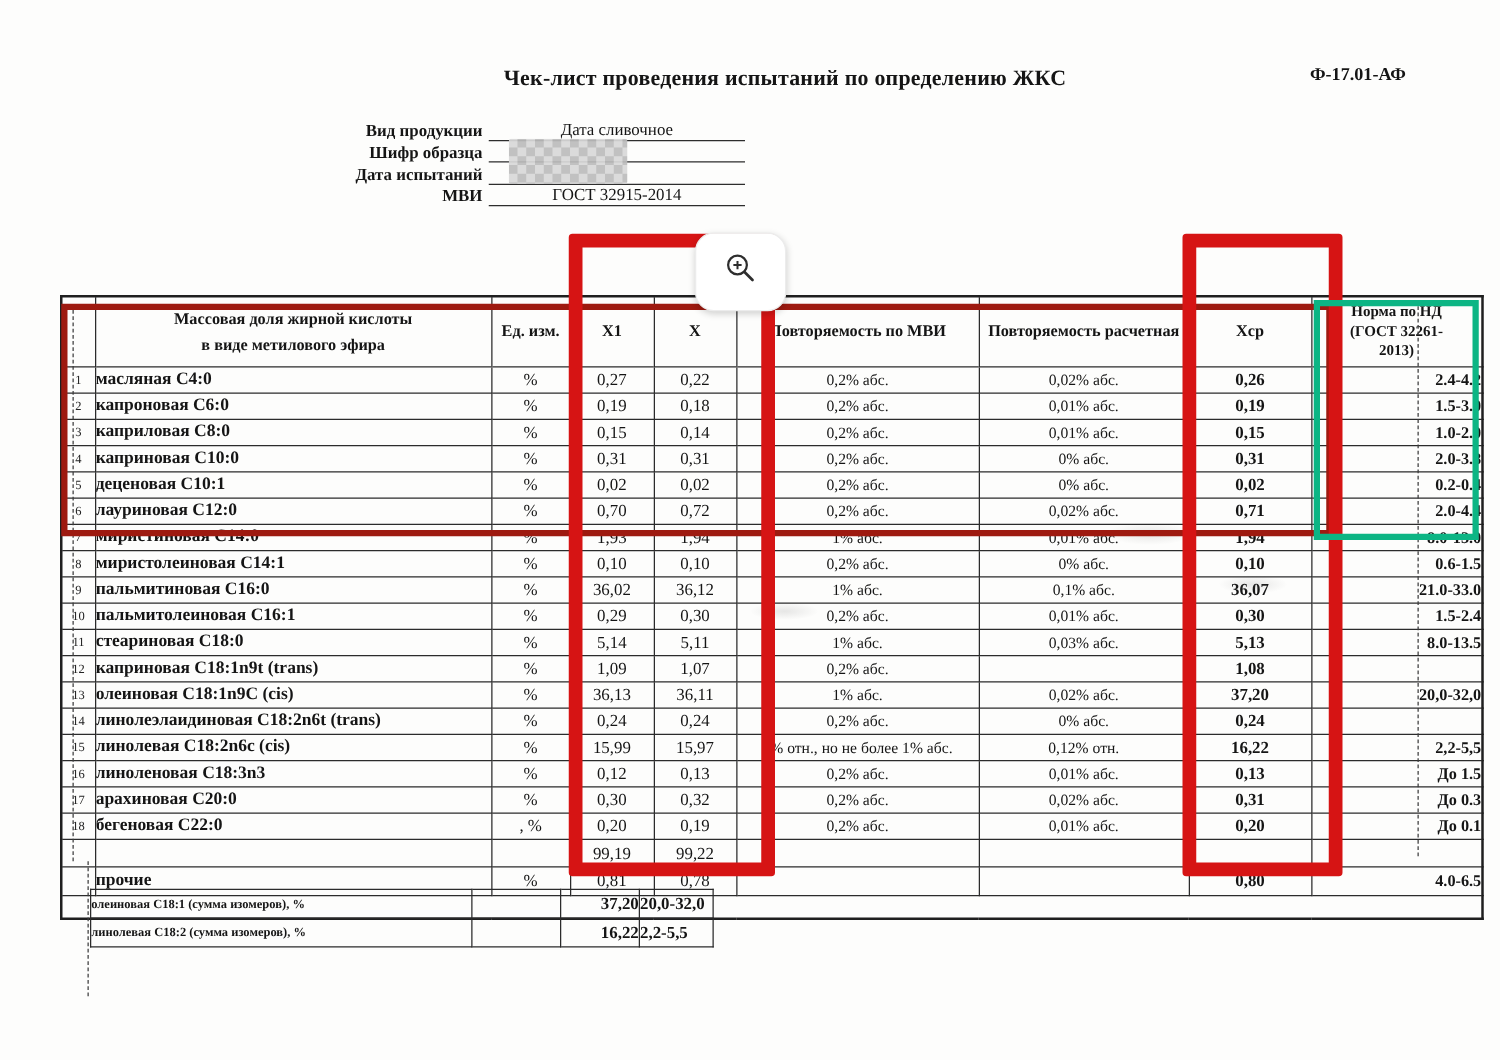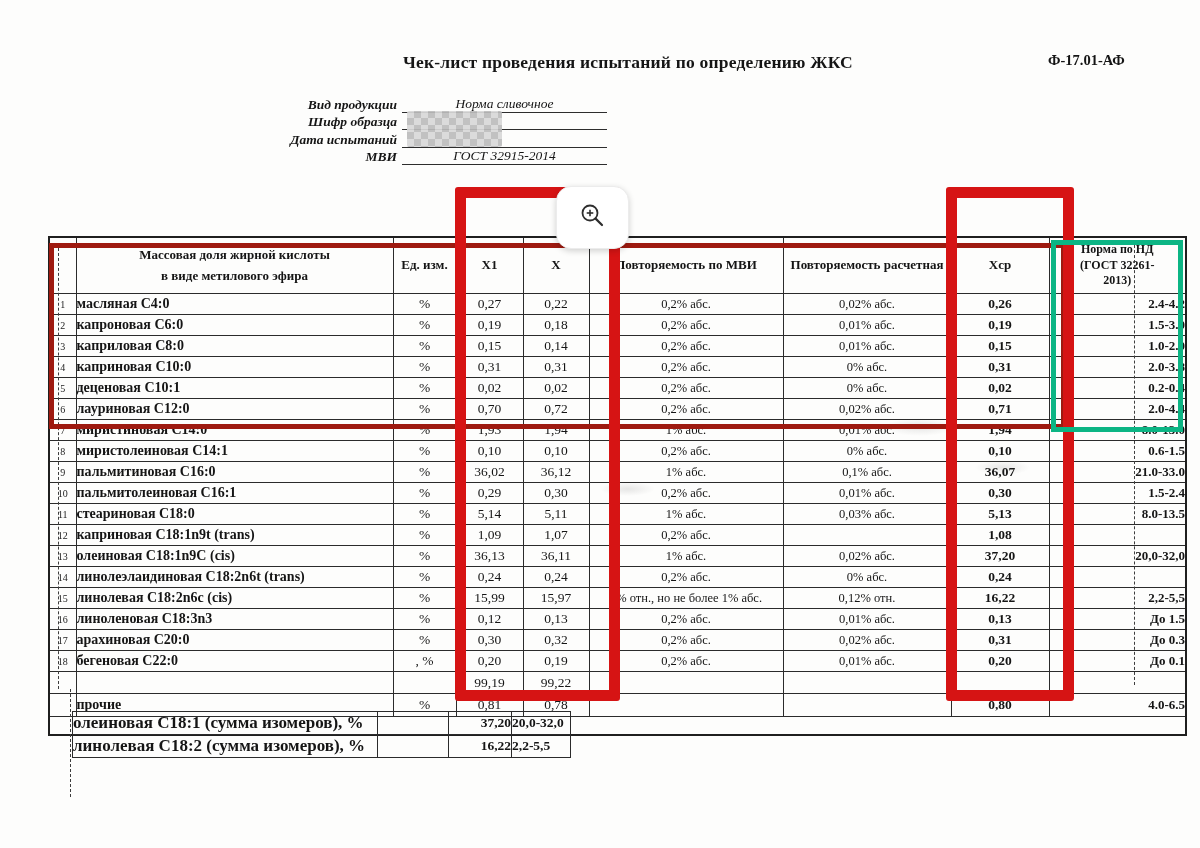--- a/index.html
+++ b/index.html
@@ -12,21 +12,21 @@
   
   .title{
     position:absolute;top:52px;left:0;right:0;text-align:center;
     transform:translateX(28px);
     font-size:17.5px;font-weight:bold;letter-spacing:.2px;
   }
   .form-code{
     position:absolute;top:52px;left:1048px;width:130px;
     font-size:14.5px;font-weight:bold;
   }
-  .fields{position:absolute;top:95px;left:284px;font-style:italic;}
+  .fields{position:absolute;top:95px;left:273px;}
   .field-row{display:flex;align-items:flex-end;height:17.6px;}
   .field-label{
     width:113px;text-align:right;padding-right:5px;
     font-size:13.5px;font-weight:bold;white-space:nowrap;
   }
   .field-value{
     width:205px;text-align:center;font-size:13.5px;
     border-bottom:1.5px solid #2d2d2d;height:17px;line-height:17px;
     white-space:nowrap;
   }
@@ -61,21 +61,21 @@
   td.name{font-size:14px;font-weight:bold;padding-left:4px;white-space:nowrap;}
   td.unit{font-size:13.5px;text-align:center;}
   td.val{font-size:13.5px;text-align:center;}
   td.rep{font-size:12.5px;text-align:center;}
   td.xcp{font-size:13.5px;text-align:center;font-weight:600;}
   td.norm{font-size:13px;text-align:right;padding-right:52px;font-weight:700;}
   
   .summary-table-wrap{position:absolute;left:72px;top:711px;z-index:1;}
   table.sgrid{border-collapse:collapse;table-layout:fixed;width:498px;border:1.5px solid #242424;}
   table.sgrid td{border:1.5px solid #2b2b2b;height:22px;padding:0;overflow:hidden;}
-  td.s-name{font-size:17px;font-weight:bold;padding-left:5px;white-space:nowrap;}
+  td.s-name{font-size:10px;font-weight:bold;padding-left:5px;white-space:nowrap;}
   td.s-val{font-size:13.5px;text-align:right;padding-right:8px;font-weight:600;}
   td.s-norm{font-size:13.5px;text-align:left;padding-left:3px;font-weight:600;white-space:nowrap;}
   
   .overlay{position:absolute;pointer-events:none;background:transparent;}
   .box-rows18{left:49px;top:243px;width:1007px;height:176px;border:5px solid #9e1a10;z-index:3;}
   .box-x1x{left:455px;top:187px;width:143px;height:492px;border:11px solid #d61414;border-radius:3px;z-index:4;}
   .box-xcp{left:946px;top:187px;width:106px;height:492px;border:11px solid #d61414;border-radius:3px;z-index:4;}
   .box-norm{left:1051px;top:240px;width:122px;height:182px;border:5px solid #0cb584;z-index:5;}
   .dash-v{border-left:1.5px dashed #3d3d3d;width:0;z-index:2;}
   .dash-left-top{left:58px;top:248px;height:441px;}
@@ -97,21 +97,21 @@
 <body>
 
 <div class="doc">
 
   <div class="form-code">Ф-17.01-АФ</div>
   <div class="title">Чек-лист проведения испытаний по определению ЖКС</div>
 
   <div class="fields">
     <div class="field-row">
       <div class="field-label">Вид продукции</div>
-      <div class="field-value">Норма сливочное</div>
+      <div class="field-value">Дата сливочное</div>
     </div>
     <div class="field-row">
       <div class="field-label">Шифр образца</div>
       <div class="field-value"></div>
     </div>
     <div class="field-row">
       <div class="field-label">Дата испытаний</div>
       <div class="field-value"></div>
     </div>
     <div class="field-row">

